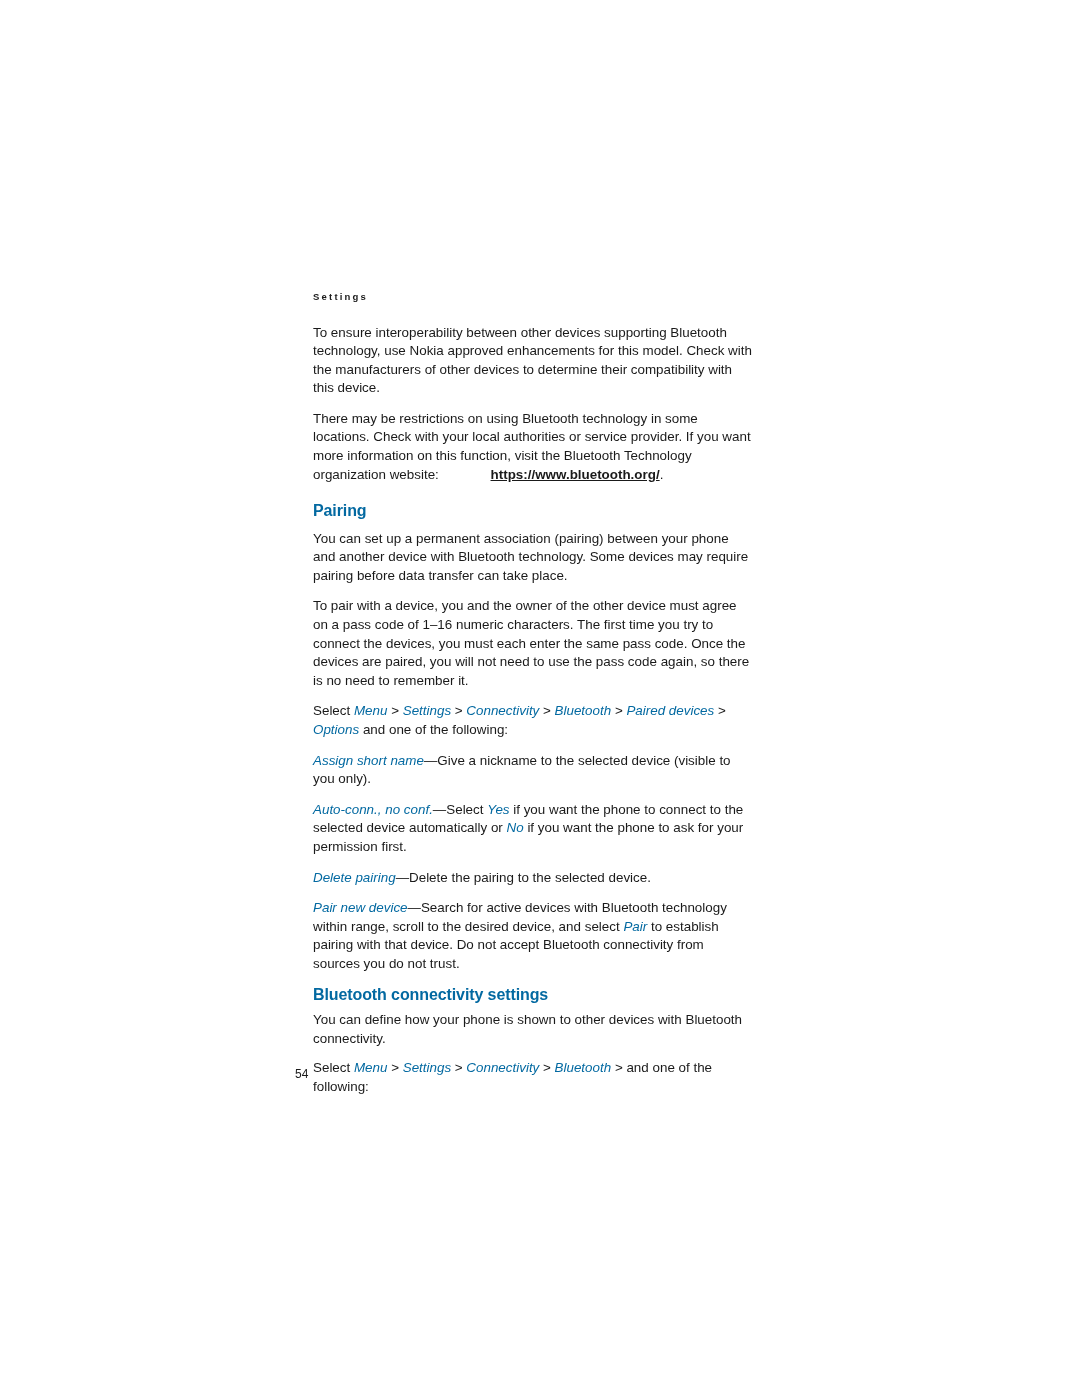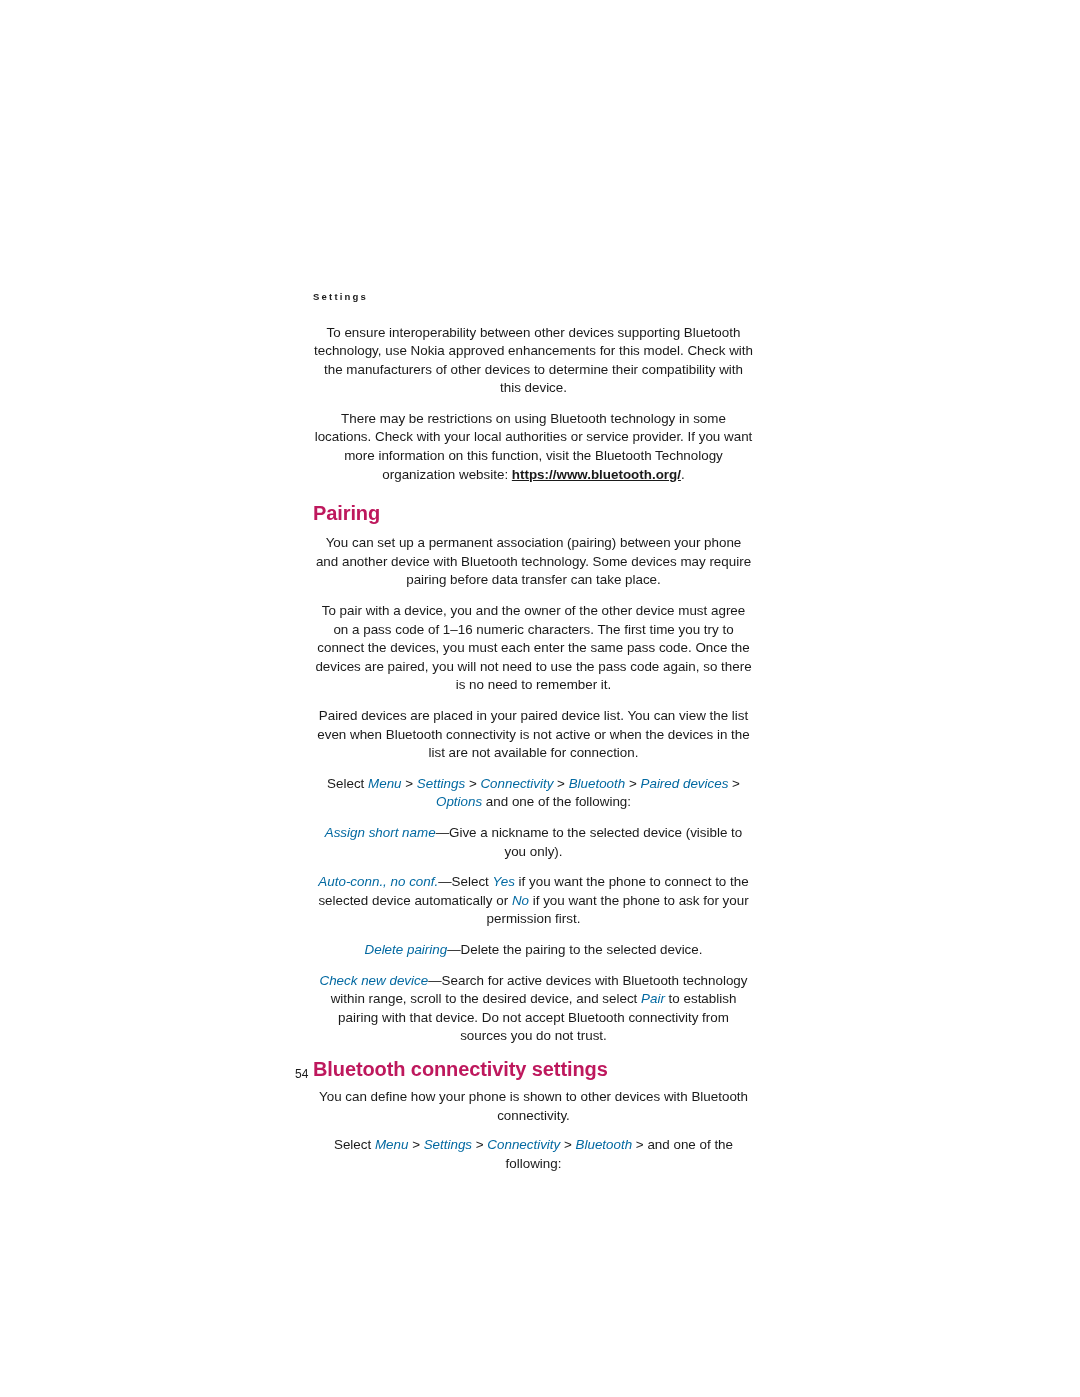--- a/index.html
+++ b/index.html
@@ -26,50 +26,51 @@
     font-weight: bold;
     letter-spacing: 2.2px;
     color: #1a1a1a;
     margin: 0 0 22px 0;
     line-height: 1;
   }
   p.body {
     font-size: 13.4px;
     line-height: 18.6px;
     margin: 0 0 12px 0;
-    text-align: center;
+    text-align: left;
     color: #1a1a1a;
   }
   p.body.tight {
     margin-bottom: 11px;
   }
   h2.section {
-    font-size: 20px;
+    font-size: 16px;
     font-weight: bold;
     line-height: 1.15;
     margin: 18px 0 9px 0;
-    color: #be185d;
+    color: #0369a1;
     letter-spacing: -0.1px;
   }
   h2.section.second {
     margin-top: 8px;
     margin-bottom: 7px;
   }
   .lnk {
     color: #0369a1;
     font-style: italic;
   }
   .sep {
     color: #1a1a1a;
     font-style: normal;
   }
   .url {
     font-weight: bold;
     text-decoration: underline;
     color: #1a1a1a;
+    margin-left: 48px;
   }
   .page-number {
     position: absolute;
     left: 295px;
     top: 1068px;
     font-size: 12px;
     font-weight: normal;
     color: #1a1a1a;
     line-height: 1;
   }
@@ -86,31 +87,30 @@
 
 
   <p class="body"><span>There may be restrictions on using Bluetooth technology in some locations. Check with your local authorities or service provider. If you want more information on this function, visit the Bluetooth Technology organization website: </span><span class="url">https://www.bluetooth.org/</span><span>.</span></p>
 
   <h2 class="section">Pairing</h2>
 
   <p class="body">You can set up a permanent association (pairing) between your phone and another device with Bluetooth technology. Some devices may require pairing before data transfer can take place.</p>
 
   <p class="body">To pair with a device, you and the owner of the other device must agree on a pass code of 1–16 numeric characters. The first time you try to connect the devices, you must each enter the same pass code. Once the devices are paired, you will not need to use the pass code again, so there is no need to remember it.</p>
 
-  <p class="body">Paired devices are placed in your paired device list. You can view the list even when Bluetooth connectivity is not active or when the devices in the list are not available for connection.</p>
 
   <p class="body"><span>Select </span><span class="lnk">Menu</span><span class="sep"> &gt; </span><span class="lnk">Settings</span><span class="sep"> &gt; </span><span class="lnk">Connectivity</span><span class="sep"> &gt; </span><span class="lnk">Bluetooth</span><span class="sep"> &gt; </span><span class="lnk nowrap">Paired devices</span><span class="sep"> &gt; </span><span class="lnk">Options</span><span> and one of the following:</span></p>
 
   <p class="body"><span class="lnk nowrap">Assign short name</span><span>—</span><span>Give a nickname to the selected device (visible to you only).</span></p>
 
   <p class="body"><span class="lnk nowrap">Auto-conn., no conf.</span><span>—</span><span>Select </span><span class="lnk">Yes</span><span> if you want the phone to connect to the selected device automatically or </span><span class="lnk">No</span><span> if you want the phone to ask for your permission first.</span></p>
 
   <p class="body"><span class="lnk nowrap">Delete pairing</span><span>—</span><span>Delete the pairing to the selected device.</span></p>
 
-  <p class="body"><span class="lnk nowrap">Check new device</span><span>—</span><span>Search for active devices with Bluetooth technology within range, scroll to the desired device, and select </span><span class="lnk">Pair</span><span> to establish pairing with that device. Do not accept Bluetooth connectivity from sources you do not trust.</span></p>
+  <p class="body"><span class="lnk nowrap">Pair new device</span><span>—</span><span>Search for active devices with Bluetooth technology within range, scroll to the desired device, and select </span><span class="lnk">Pair</span><span> to establish pairing with that device. Do not accept Bluetooth connectivity from sources you do not trust.</span></p>
 
   <h2 class="section second">Bluetooth connectivity settings</h2>
 
   <p class="body tight">You can define how your phone is shown to other devices with Bluetooth connectivity.</p>
 
   <p class="body"><span>Select </span><span class="lnk">Menu</span><span class="sep"> &gt; </span><span class="lnk">Settings</span><span class="sep"> &gt; </span><span class="lnk">Connectivity</span><span class="sep"> &gt; </span><span class="lnk">Bluetooth</span><span class="sep"> &gt; </span><span> and one of the following:</span></p>
 
 </div>
 
 <div class="page-number">54</div>

